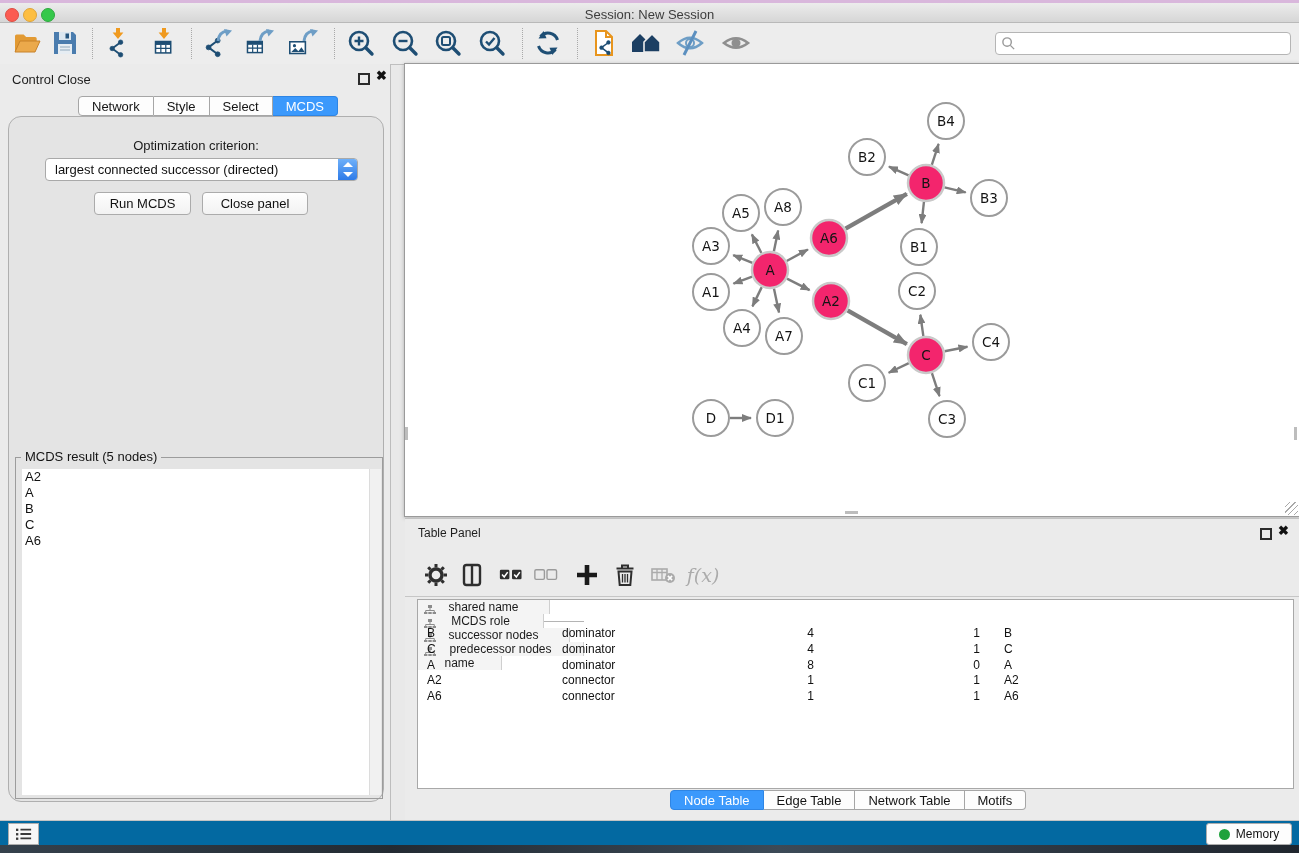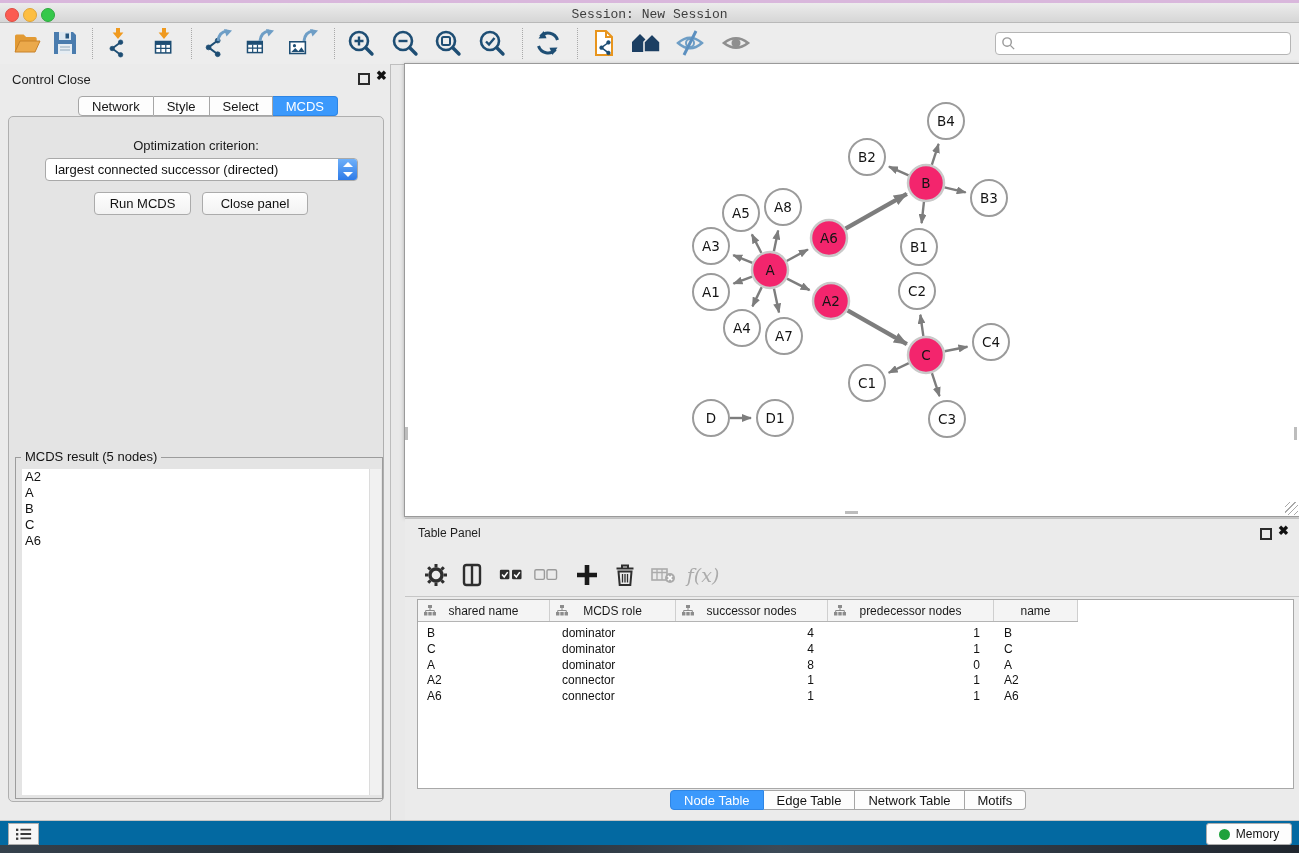--- a/index.html
+++ b/index.html
@@ -1,21 +1,21 @@
 <!DOCTYPE html>
 <html><head>
 <meta charset="utf-8">
 <style>
   html,body{margin:0;padding:0;width:1299px;height:853px;overflow:hidden;
     font-family:"Liberation Sans",sans-serif;background:#E9E9E9;}
   .abs{position:absolute;}
   
   #wallpaper-top{left:0;top:0;width:1299px;height:3px;background:#D9B7DC;}
   #titlebar{left:0;top:3px;width:1299px;height:19px;
-    background:linear-gradient(#ECECEC,#D6D6D6);border-bottom:1px solid #B9B9B9;font-family:Liberation Mono, monospace;}
+    background:linear-gradient(#ECECEC,#D6D6D6);border-bottom:1px solid #B9B9B9;}
   .tl{width:12px;height:12px;border-radius:50%;top:5px;}
   .tl.red{background:#FB5B51;border:1px solid #DD4E44;}
   .tl.yellow{background:#FDBE41;border:1px solid #DEA43A;}
   .tl.green{background:#35C84A;border:1px solid #2FA840;}
   #app-title{left:0;top:4px;width:1299px;text-align:center;font-size:13px;color:#3D3D3D;}
   
   #toolbar{left:0;top:23px;width:1299px;height:41px;background:#EDEDED;border-bottom:1px solid #BFBFBF;}
   .tb-icon{width:34px;height:34px;top:3px;display:flex;align-items:center;justify-content:center;}
   .tb-icon svg{width:30px;height:30px;}
   .tb-sep{top:5px;width:1px;height:31px;border-left:1px dotted #A9A9A9;}
@@ -29,21 +29,21 @@
   .winbtn-float{width:8px;height:8px;border:2px solid #2B2B2B;top:9px;}
   .winbtn-close{font-size:13px;font-weight:bold;color:#111;top:5px;line-height:14px;}
   .seg-tabs{display:flex;height:20px;}
   #cp-tabs{left:78px;top:32px;}
   .seg{padding:0 13px;font-size:13px;line-height:20px;background:#FDFDFD;color:#141414;
     border:1px solid #A6A6A6;border-left:none;white-space:nowrap;}
   .seg:first-child{border-left:1px solid #A6A6A6;border-radius:4px 0 0 4px;}
   .seg:last-child{border-radius:0 4px 4px 0;}
   .seg.selected{background:#3B99FC;border-color:#2E85E4;color:#fff;}
   #cp-pane{left:8px;top:52px;width:374px;height:684px;background:#E4E4E4;
-    border:1px solid #AFAFAF;border-radius:5px;}
+    border:1px solid #AFAFAF;border-radius:13px;}
   #opt-label{left:0;top:21px;width:374px;text-align:center;font-size:13px;color:#1A1A1A;}
   #criterion-select{left:36px;top:41px;width:311px;height:21px;background:#fff;
     border:1px solid #A9A9A9;border-radius:4px;}
   #criterion-value{position:absolute;left:9px;top:3px;font-size:13px;color:#111;white-space:nowrap;}
   #criterion-stepper{position:absolute;right:0;top:0;width:19px;height:21px;border-radius:0 3px 3px 0;
     background:linear-gradient(#6FB0F9,#2E7BE8);}
   .step-arrow{position:absolute;left:4.5px;width:0;height:0;border-left:5px solid transparent;border-right:5px solid transparent;}
   .step-up{top:3px;border-bottom:5px solid #fff;}
   .step-down{bottom:3px;border-top:5px solid #fff;}
   .cp-btn{top:75px;height:21px;background:linear-gradient(#FEFEFE,#F2F2F2);border:1px solid #ABABAB;
@@ -67,21 +67,21 @@
     background:repeating-linear-gradient(135deg,transparent 0 3px,#A9A9A9 3px 4px);}
   .edge-mark{background:#BDBDBD;}
   
   #table-panel{left:405px;top:518px;width:894px;height:302px;background:#EBEBEB;border-top:1px solid #C2C2C2;}
   #tp-title{left:13px;top:7px;font-size:12px;color:#1E1E1E;}
   .tp-icon{width:30px;height:30px;top:41px;display:flex;align-items:center;justify-content:center;}
   .tp-icon svg{width:26px;height:26px;}
   .tp-icon .fx{font-family:"DejaVu Serif",serif;font-style:italic;font-size:19px;color:#ABABAB;}
   #tp-sep{left:0;top:77px;width:894px;border-top:1px solid #C6C6C6;}
   #node-table{left:12px;top:80px;width:875px;height:188px;background:#fff;border:1px solid #A8A8A8;}
-  #nt-header{position:absolute;left:0;top:0;height:21px;display:flex;border-bottom:1px solid #B4B4B4;}
+  #nt-header{position:absolute;left:0;top:0;height:21px;display:flex;border-bottom:1px solid #B4B4B4;flex-direction:column;}
   .hcell{position:relative;height:21px;background:#F4F4F4;border-right:1px solid #CFCFCF;
     display:flex;align-items:center;justify-content:center;font-size:12px;color:#1A1A1A;}
   .hcell .tree{position:absolute;left:6px;top:5px;width:12px;height:11px;}
   .trow{position:absolute;left:0;height:16px;width:660px;}
   .tcell{position:absolute;top:0;height:16px;font-size:12px;line-height:16px;color:#111;white-space:nowrap;}
   #tp-tabs{left:265px;top:271px;}
   
   #statusbar{left:0;top:820px;width:1299px;height:25px;background:#0369a1;border-top:1px solid #C3C3C3;}
   #list-btn{left:8px;top:2px;width:29px;height:20px;background:#F7F7F7;border:1px solid #ADADAD;
     display:flex;align-items:center;justify-content:center;}

